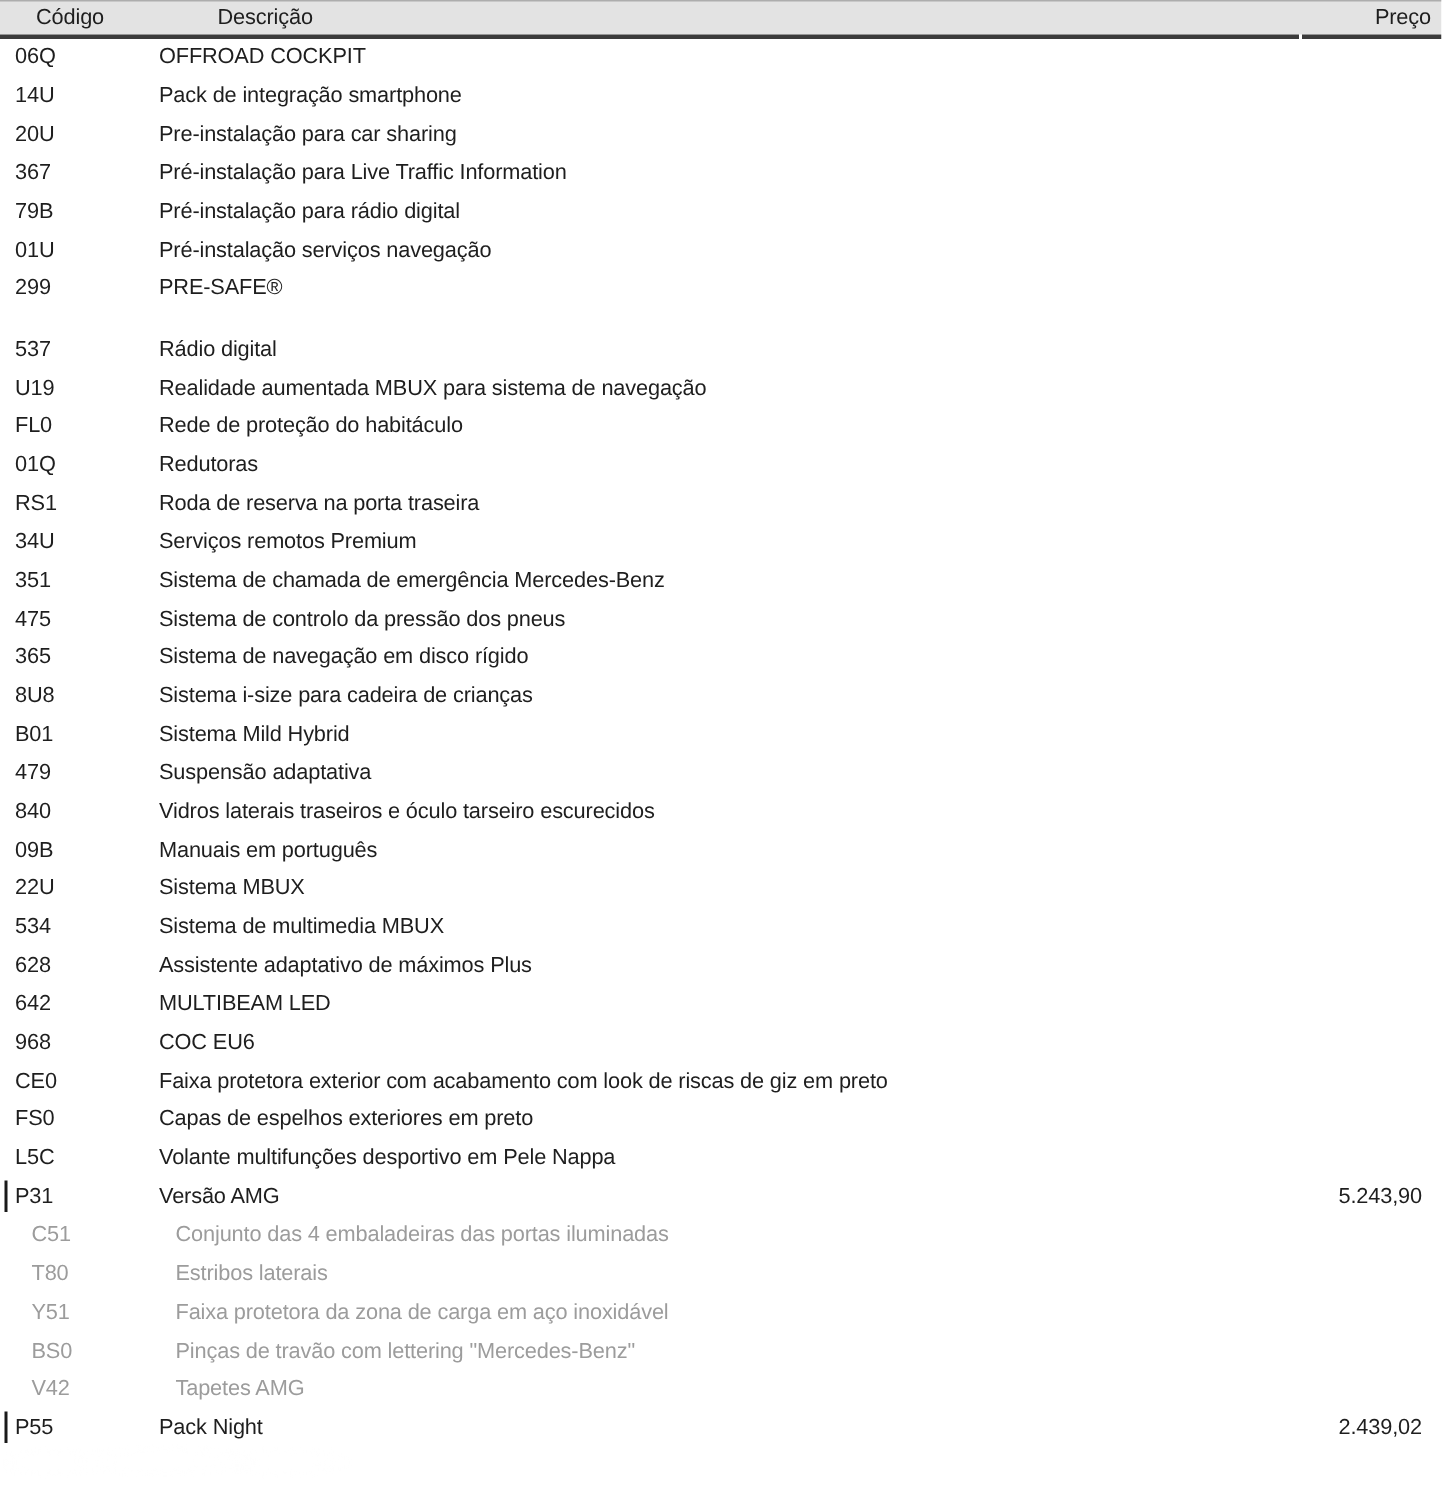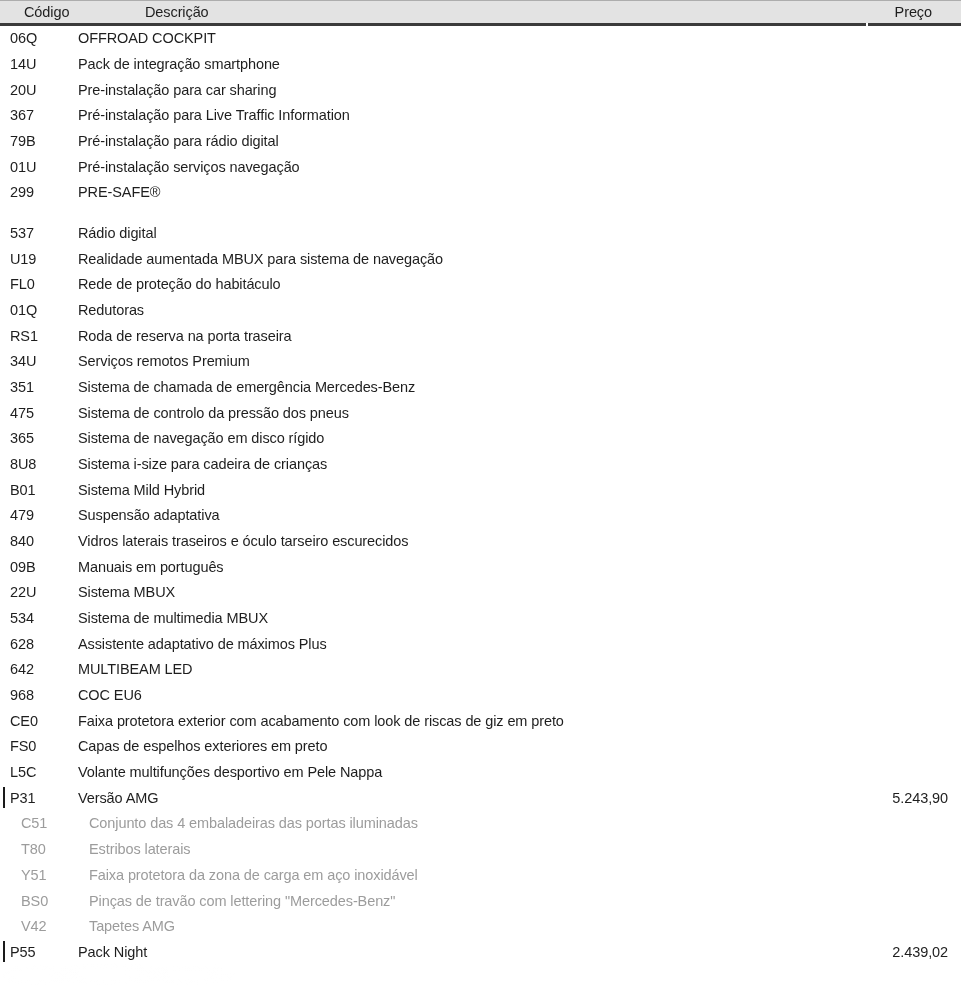--- a/index.html
+++ b/index.html
@@ -24,36 +24,36 @@
     position: relative;
     height: 23px;
     background: var(--hdr-bg);
     border-top: 1px solid var(--rule-light);
     display: flex;
     align-items: center;
     gap: 48px;
   }
   .hdr .h-code  { margin-left: 24px; width: 73px; }
   .hdr .h-desc  { flex: 1; }
-  .hdr .h-price { width: 120px; text-align: right; padding-right: 29px; }
+  .hdr .h-price { width: 120px; text-align: right; padding-right: 7px; }
   .ul-a, .ul-b {
     position: absolute; top: 100%; height: 2.5px;
     background: var(--rule-dark);
   }
   .ul-a { left: 0; width: 866px; }
   .ul-b { left: 868px; right: 0; }
 
   .rows { margin-top: 2.5px; padding-top: 0; }
   .row {
     position: relative;
     height: 25.68px;
     display: flex;
     align-items: center;
   }
-  .row .code  { width: 78px; padding-left: 10px; flex: none; }
+  .row .code  { width: 106px; padding-left: 10px; flex: none; }
   .row .desc  { flex: 1; white-space: nowrap; overflow: hidden; }
   .row .price { width: 130px; flex: none; text-align: right; padding-right: 13px; }
   .row.dim { color: var(--dim); padding-left: 11px; }
   .row .marker {
     display: none;
     position: absolute;
     left: 3px; top: 2px; bottom: 3px; width: 2px;
     background: #1a1a1a;
   }
   .row.marked .marker { display: block; }

